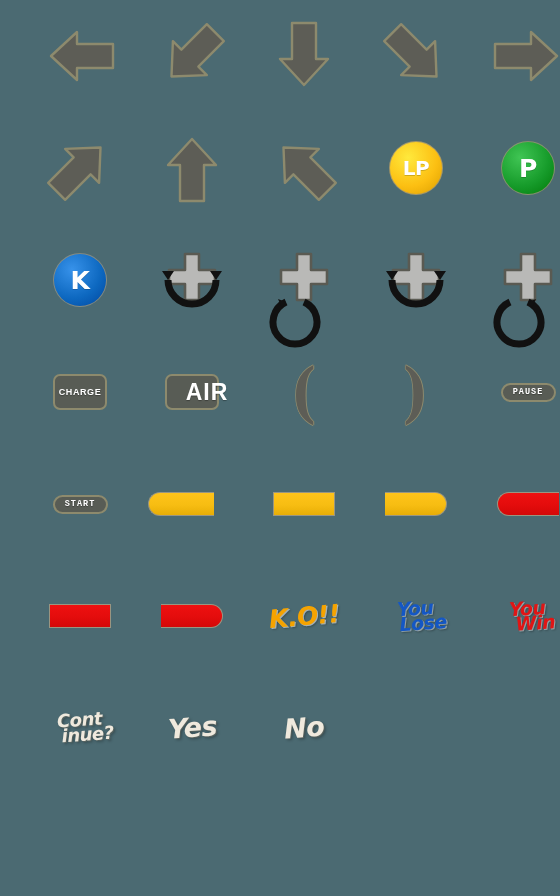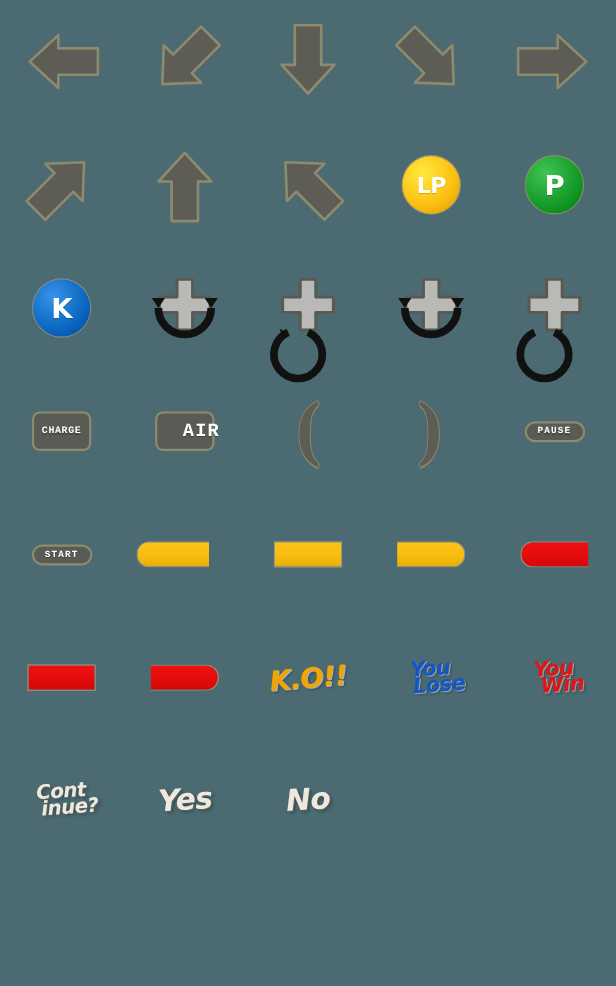--- a/index.html
+++ b/index.html
@@ -13,20 +13,21 @@
     background: #4b6a72;
     font-family: "Liberation Sans", sans-serif;
     overflow: hidden;
     position: relative;
   }
   #grid {
     display: grid;
     grid-template-columns: repeat(5, 112px);
     grid-auto-rows: 112px;
     width: 509px;
+    margin-left: 24px;
   }
   .cell {
     width: 112px;
     height: 112px;
     display: flex;
     align-items: center;
     justify-content: center;
     position: relative;
     overflow: visible;
   }
@@ -52,30 +53,30 @@
   .btn-round.two { font-size: 20px; }
   .btn-round.one { font-size: 25px; }
 
   
   .btn-rect {
     background: #585c55;
     border: 2px solid #8d8a6d;
     border-radius: 7px;
     color: #fff;
     font-weight: 700;
-    font-family: Liberation Mono, monospace;
+    font-family: Liberation Sans, sans-serif;
     display: flex;
     align-items: center;
     justify-content: center;
     box-sizing: border-box;
     height: 36px;
     text-shadow: 0 1px 1px rgba(0,0,0,0.3);
   }
   .btn-rect.charge { width: 54px; font-size: 9px; letter-spacing: 0.6px; }
-  .btn-rect.air    { width: 54px; font-size: 17px; letter-spacing: 1px; padding-left: 30px; }
+  .btn-rect.air    { width: 54px; font-size: 23px; letter-spacing: 1px; padding-left: 30px; }
 
   
   .btn-pill {
     background: #585c55;
     border: 2px solid #8d8a6d;
     border-radius: 999px;
     color: #fff;
     font-weight: 700;
     font-family: Liberation Mono, monospace;
     font-size: 8.5px;

